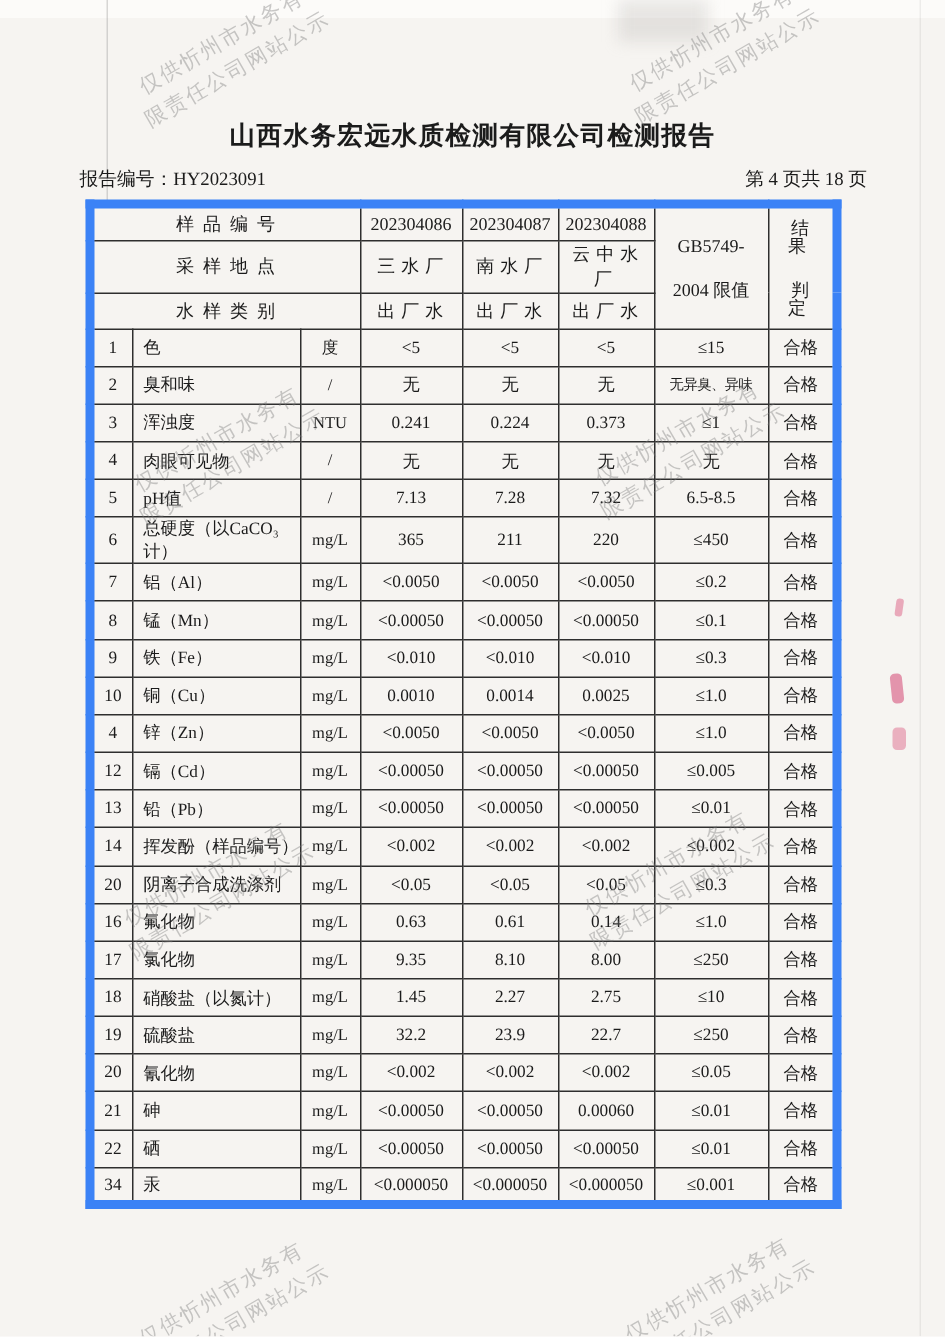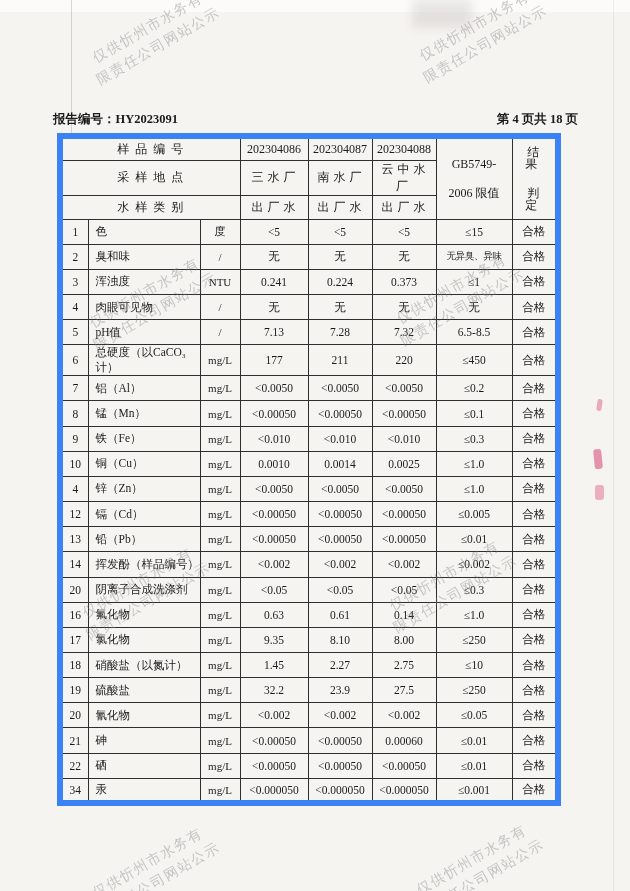--- a/index.html
+++ b/index.html
@@ -27,21 +27,21 @@
   }
   .doc-title {
     position:absolute; top:79px; left:0; width:100%;
     text-align:center; font-size:17px; font-weight:bold;
     letter-spacing:1px; z-index:2;
     font-family:"Liberation Sans","DejaVu Sans",sans-serif;
   }
   .meta-row {
     position:absolute; top:111px; left:53px; right:52px;
     display:flex; justify-content:space-between;
-    font-size:12.5px; font-weight:bold; z-index:2;text-align:right;
+    font-size:12.5px; font-weight:normal; z-index:2;text-align:right;
   }
   .report-table {
     position:absolute; left:57px; top:133px; z-index:2;
     border-collapse:collapse; table-layout:fixed; width:498px;
     background:transparent;
   }
   .report-table th, .report-table td {
     border:1px solid #2e2e2e; padding:0; text-align:center;
     font-weight:normal; overflow:hidden;
   }
@@ -109,20 +109,21 @@
     </div>
   <div class="wm" style="left:477px; top:869px;">
       <span>仅供忻州市水务有</span>
       <span>限责任公司网站公示</span>
     </div>
 
   <div class="stain stain-1"></div>
   <div class="stain stain-2"></div>
   <div class="stain stain-3"></div>
 
+  <div class="doc-title">山西水务宏远水质检测有限公司检测报告</div>
 
   <div class="meta-row">
     <span>报告编号：HY2023091</span>
     <span>第 4 页共 18 页</span>
   </div>
 
   <table class="report-table">
     <colgroup>
       <col style="width:28px">
         <col style="width:112px">
@@ -134,21 +135,21 @@
         <col style="width:46px">
     </colgroup>
     <thead>
       <tr>
         <th colspan="3" class="h-spaced">样品编号</th>
         <th>202304086</th>
         <th>202304087</th>
         <th>202304088</th>
         <th rowspan="3" class="h-limit">
           <div>GB5749-</div>
-          <div>2006 限值</div>
+          <div>2004 限值</div>
         </th>
         <th rowspan="3" class="h-result">
           <div>结 果</div>
           <div>判 定</div>
         </th>
       </tr>
       <tr>
         <th colspan="3" class="h-spaced">采样地点</th>
         <th class="h-spaced-sm">三水厂</th>
         <th class="h-spaced-sm">南水厂</th>
@@ -209,21 +210,21 @@
           <td class="c-val">7.13</td>
           <td class="c-val">7.28</td>
           <td class="c-val">7.32</td>
           <td class="c-limit">6.5-8.5</td>
           <td class="c-result">合格</td>
         </tr>
         <tr>
           <td class="c-idx">6</td>
           <td class="c-name">总硬度（以CaCO₃计）</td>
           <td class="c-unit">mg/L</td>
-          <td class="c-val">177</td>
+          <td class="c-val">365</td>
           <td class="c-val">211</td>
           <td class="c-val">220</td>
           <td class="c-limit">≤450</td>
           <td class="c-result">合格</td>
         </tr>
         <tr>
           <td class="c-idx">7</td>
           <td class="c-name">铝（Al）</td>
           <td class="c-unit">mg/L</td>
           <td class="c-val">&lt;0.0050</td>
@@ -341,21 +342,21 @@
           <td class="c-val">2.75</td>
           <td class="c-limit">≤10</td>
           <td class="c-result">合格</td>
         </tr>
         <tr>
           <td class="c-idx">19</td>
           <td class="c-name">硫酸盐</td>
           <td class="c-unit">mg/L</td>
           <td class="c-val">32.2</td>
           <td class="c-val">23.9</td>
-          <td class="c-val">27.5</td>
+          <td class="c-val">22.7</td>
           <td class="c-limit">≤250</td>
           <td class="c-result">合格</td>
         </tr>
         <tr>
           <td class="c-idx">20</td>
           <td class="c-name">氰化物</td>
           <td class="c-unit">mg/L</td>
           <td class="c-val">&lt;0.002</td>
           <td class="c-val">&lt;0.002</td>
           <td class="c-val">&lt;0.002</td>

